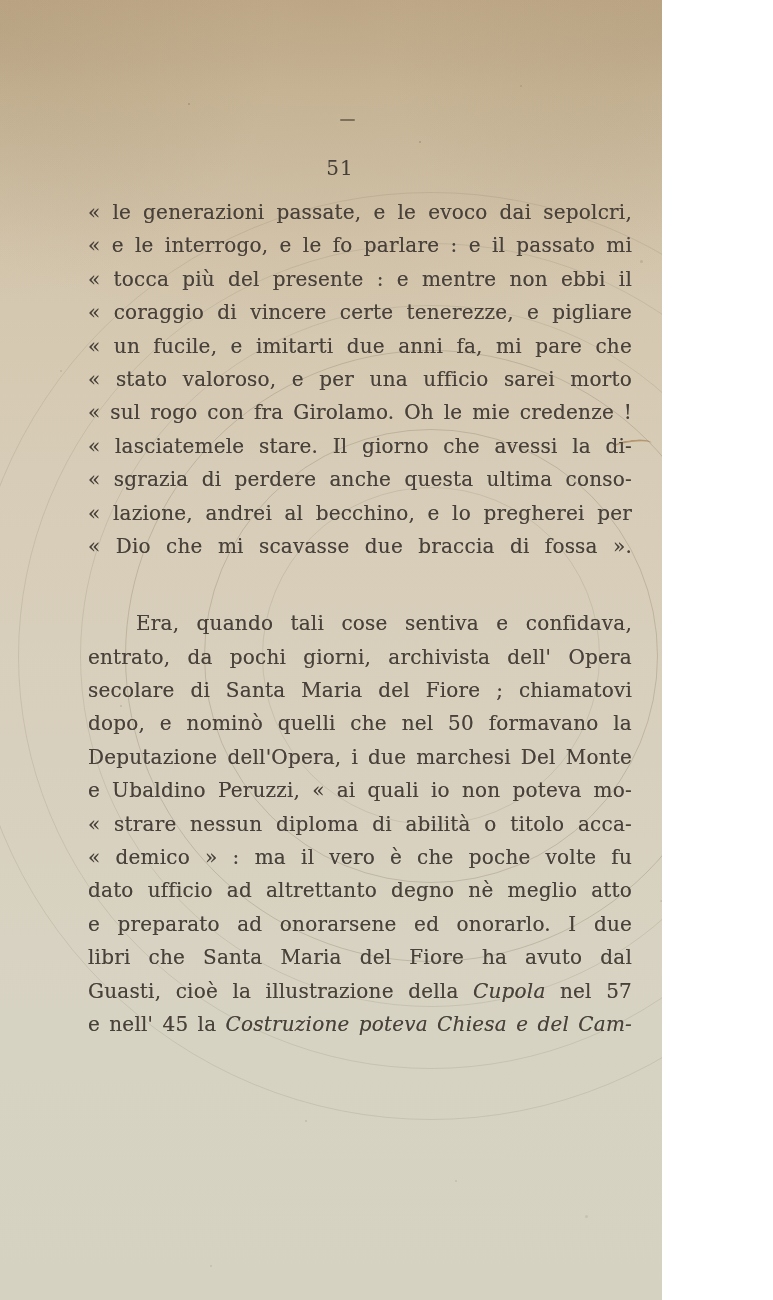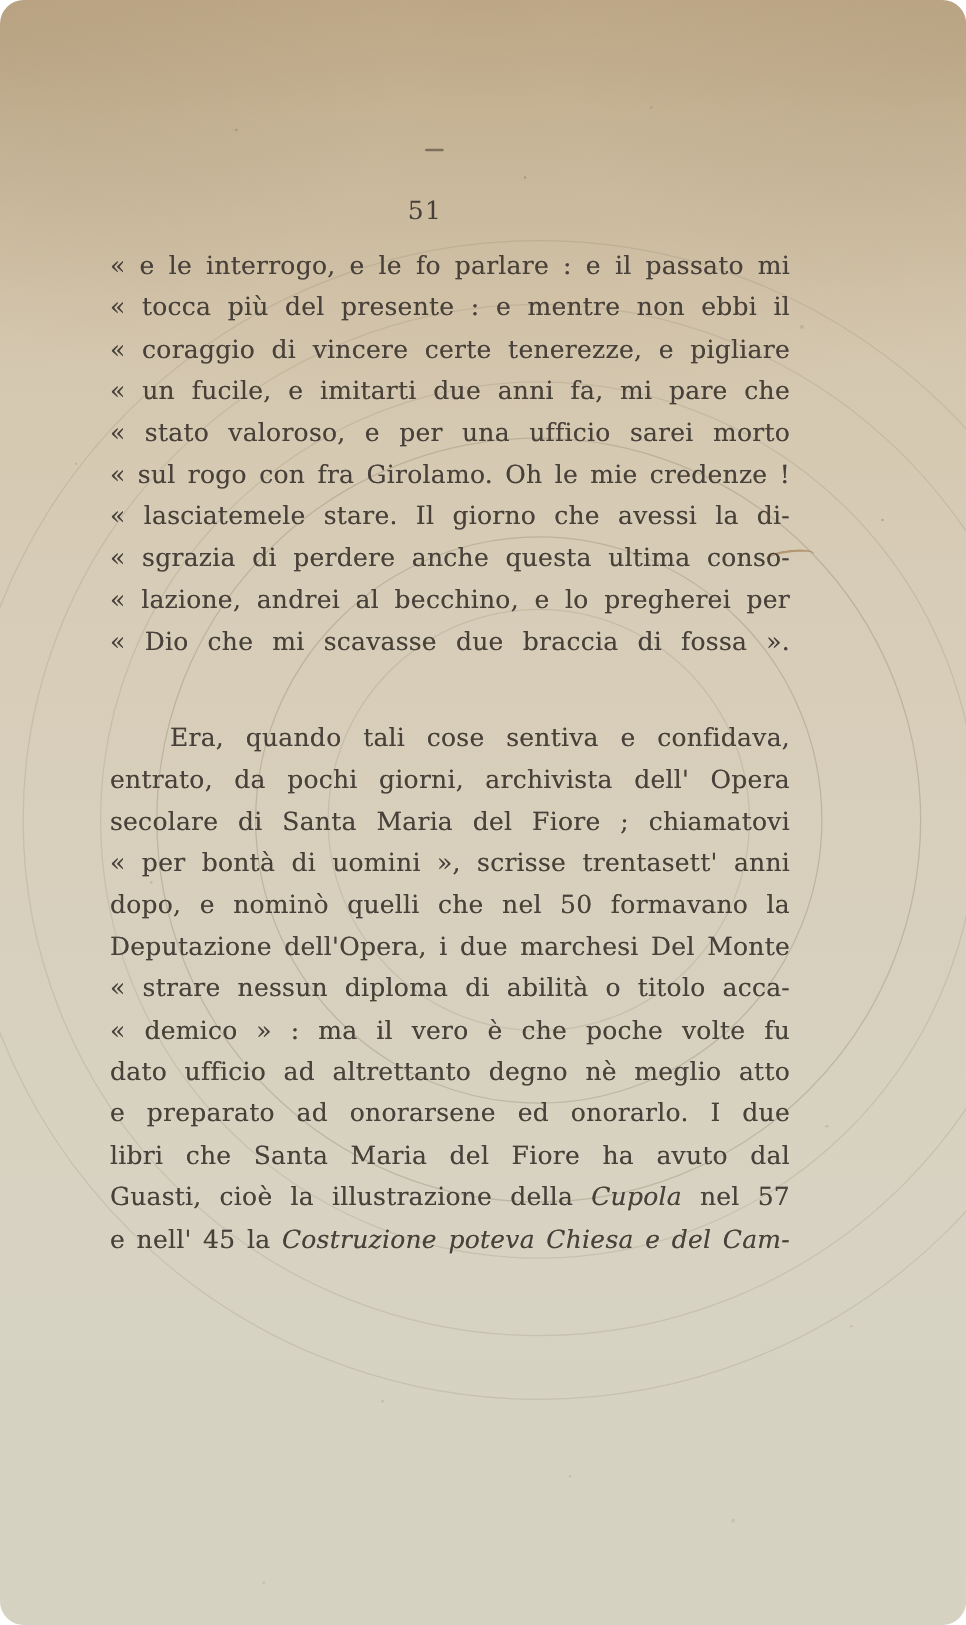--- a/index.html
+++ b/index.html
@@ -2,27 +2,26 @@
 <html><head>
 <meta charset="utf-8">
 <style>
   html,body{margin:0;padding:0;}
   body{
     width:773px;height:1300px;
     font-family:"DejaVu Serif","Liberation Serif",serif;
     overflow:hidden;
   }
   .page{
-    position:relative;width:773px;height:1300px;overflow:hidden;
+    position:relative;width:662px;height:1300px;overflow:hidden;
     background:
       radial-gradient(130% 42% at 50% 0%, rgba(140,108,66,0.20), rgba(140,108,66,0) 62%),
       radial-gradient(60% 30% at 0% 2%, rgba(120,92,55,0.16), rgba(120,92,55,0) 70%),
       radial-gradient(60% 30% at 100% 2%, rgba(120,92,55,0.14), rgba(120,92,55,0) 70%),
       linear-gradient(180deg,#c8b495 0%,#cfbfa2 7%,#d4c6ad 18%,#d7ccb7 36%,#d8d0be 58%,#d7d3c3 80%,#d5d2c2 100%);
-    border-radius: 19px;
   }
   
   .wm{
     position:absolute;border:1px solid rgba(115,103,82,0.26);
     border-radius:50%;pointer-events:none;
   }
   .wm.light{border-color:rgba(115,103,82,0.16);}
   .scratch{
     position:absolute;left:612px;top:440px;width:40px;height:10px;
     border-top:2px solid rgba(155,108,58,0.55);
@@ -78,36 +77,37 @@
   <div class="speck" style="left:210px;top:1265px;width:2px;height:2px;opacity:.5;"></div>
   <div class="speck" style="left:520px;top:85px;width:2px;height:2px;opacity:.6;"></div>
   <div class="speck" style="left:60px;top:370px;width:2px;height:2px;opacity:.6;"></div>
   <div class="speck" style="left:680px;top:1060px;width:2px;height:2px;opacity:.5;"></div>
 
   <div class="header-mark"></div>
 
   <div class="pagenum">51</div>
 
   <div class="text-block" style="color: rgb(72, 65, 58);">
+      <div class="line"><span>« le generazioni passate, e le evoco dai sepolcri,</span></div>
       <div class="line"><span>« e le interrogo, e le fo parlare : e il passato mi</span></div>
       <div class="line"><span>« tocca più del presente : e mentre non ebbi il</span></div>
       <div class="line"><span>« coraggio di vincere certe tenerezze, e pigliare</span></div>
       <div class="line"><span>« un fucile, e imitarti due anni fa, mi pare che</span></div>
       <div class="line"><span>« stato valoroso, e per una ufficio sarei morto</span></div>
       <div class="line"><span>« sul rogo con fra Girolamo. Oh le mie credenze !</span></div>
       <div class="line"><span>« lasciatemele stare. Il giorno che avessi la di-</span></div>
       <div class="line"><span>« sgrazia di perdere anche questa ultima conso-</span></div>
       <div class="line"><span>« lazione, andrei al becchino, e lo pregherei per</span></div>
       <div class="line"><span>« Dio che mi scavasse due braccia di fossa ».</span></div>
       <div class="line indent"><span>Era, quando tali cose sentiva e confidava,</span></div>
       <div class="line"><span>entrato, da pochi giorni, archivista dell' Opera</span></div>
       <div class="line"><span>secolare di Santa Maria del Fiore ; chiamatovi</span></div>
-      <div class="line"><span>« per bontà di uomini », scrisse trentasett' anni</span></div>
       <div class="line"><span>dopo, e nominò quelli che nel 50 formavano la</span></div>
       <div class="line"><span>Deputazione dell'Opera, i due marchesi Del Monte</span></div>
+      <div class="line"><span>e Ubaldino Peruzzi, « ai quali io non poteva mo-</span></div>
       <div class="line"><span>« strare nessun diploma di abilità o titolo acca-</span></div>
       <div class="line"><span>« demico » : ma il vero è che poche volte fu</span></div>
       <div class="line"><span>dato ufficio ad altrettanto degno nè meglio atto</span></div>
       <div class="line"><span>e preparato ad onorarsene ed onorarlo. I due</span></div>
       <div class="line"><span>libri che Santa Maria del Fiore ha avuto dal</span></div>
       <div class="line"><span>Guasti, cioè la illustrazione della </span><span class="it">Cupola</span><span> nel 57</span></div>
       <div class="line"><span>e nell' 45 la </span><span class="it">Costruzione poteva Chiesa e del Cam-</span></div>
     </div>
 
 </div>

